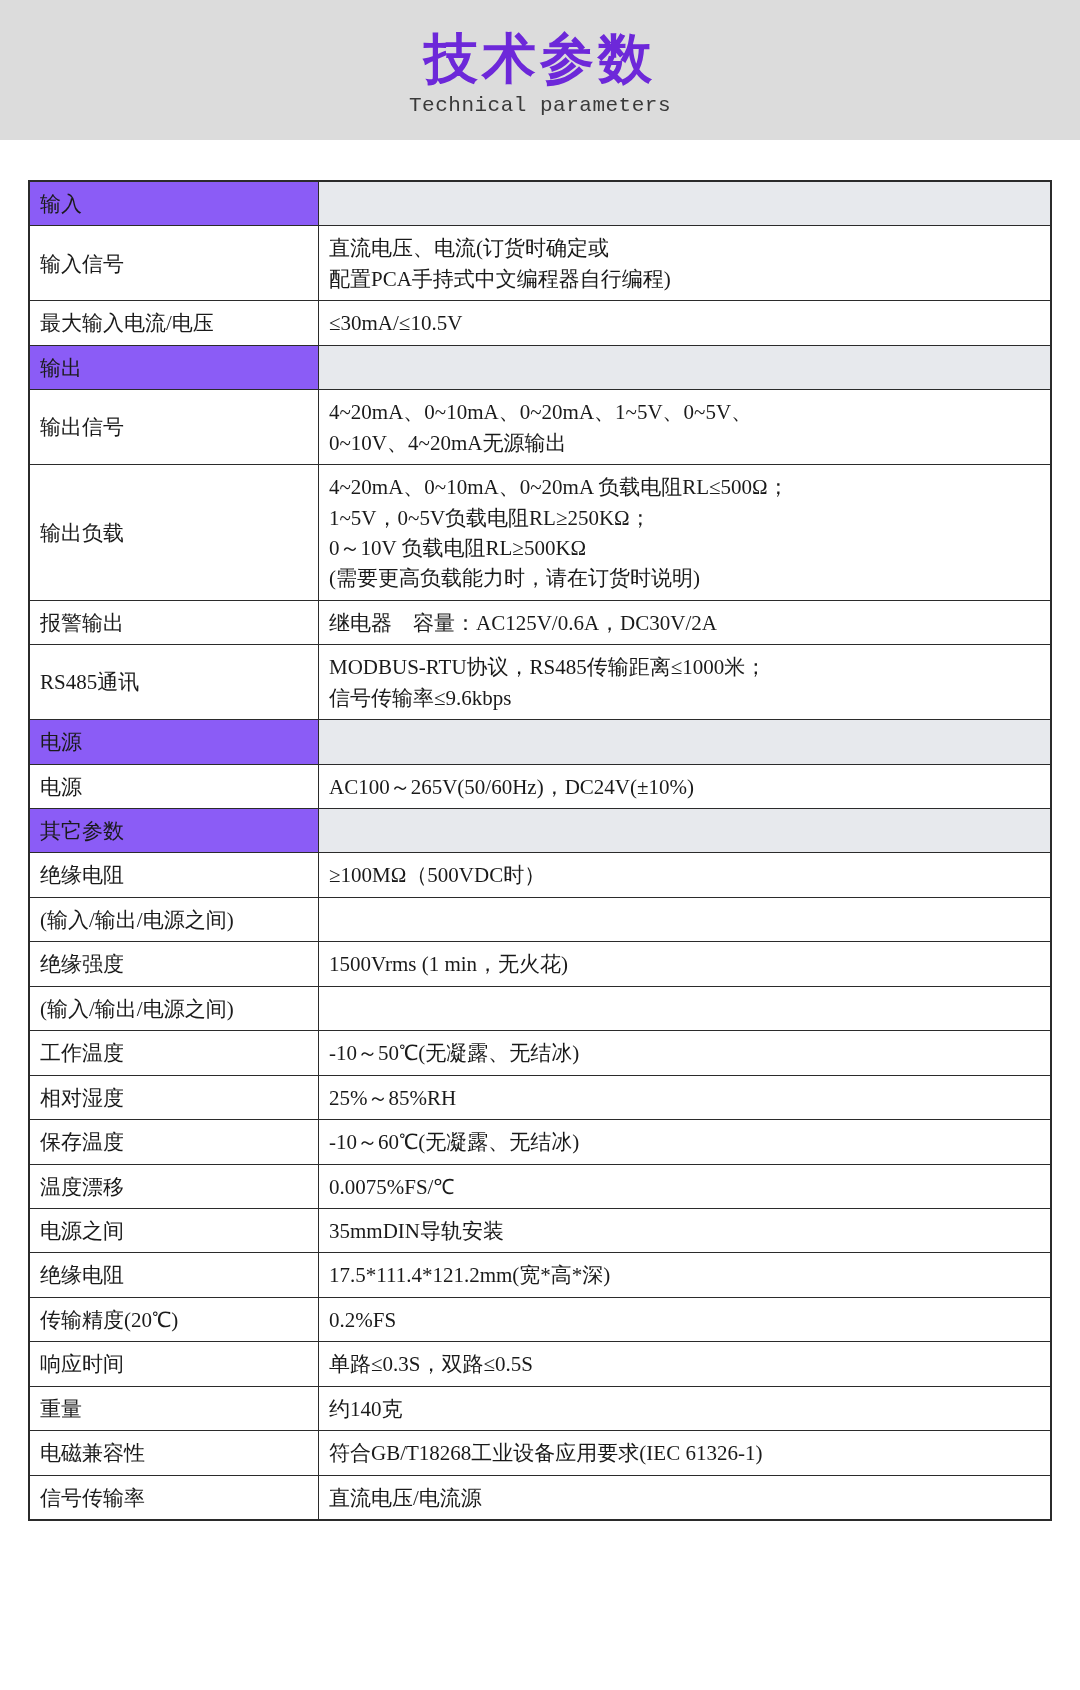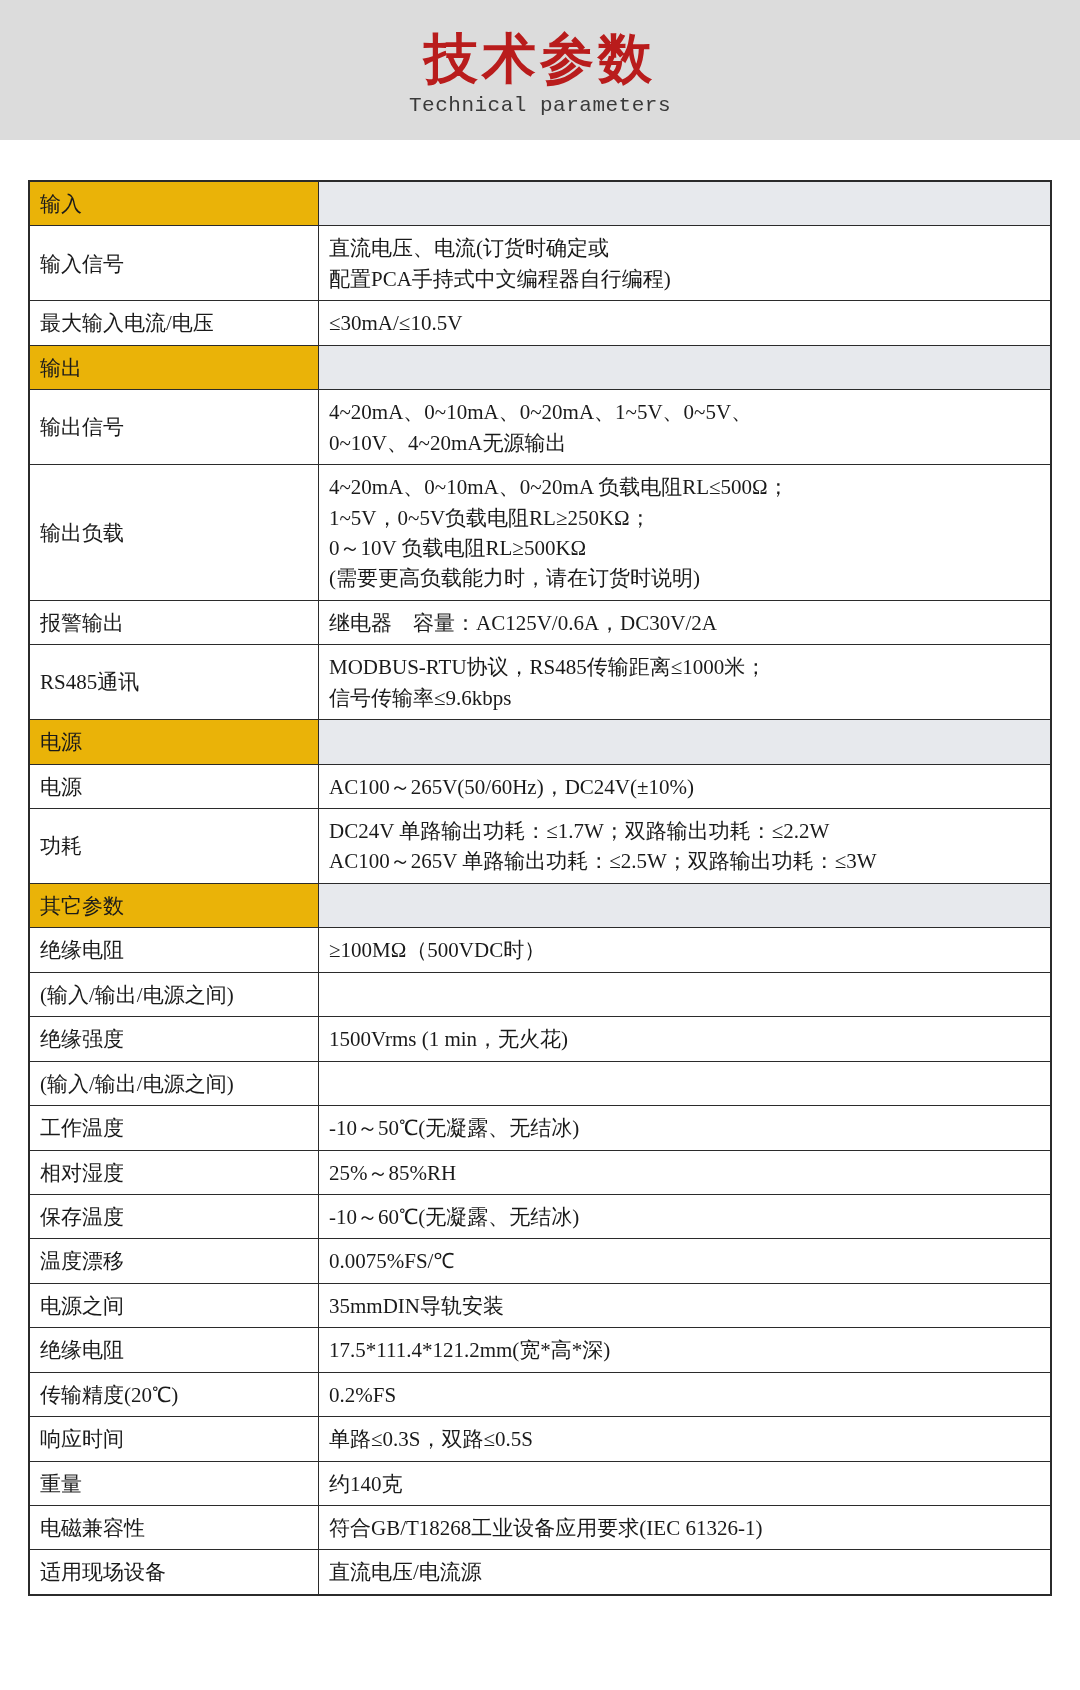--- a/index.html
+++ b/index.html
@@ -27,21 +27,21 @@
     align-items: center;
     justify-content: center;
     box-sizing: border-box;
     padding-top: 6px;
   }
   .header-title-cn {
     font-family: "DejaVu Sans", sans-serif;
     font-size: 54px;
     font-weight: bold;
     letter-spacing: 4px;
-    color: #b91c1c;
+    color: #6d28d9;
     line-height: 1.1;
   }
   .header-title-en {
     font-family: Liberation Mono, monospace;
     font-size: 21px;
     color: #3a3a3a;
     letter-spacing: 0.5px;
     margin-top: 6px;
   }
   .table-wrap {
@@ -65,21 +65,21 @@
   td.label {
     width: 268px;
     font-family: Liberation Serif, serif;
     font-weight: normal;
   }
   td.value {
     font-family: "Liberation Serif", serif;
     margin-top: 36px;
   }
   tr.section td {
-    background: #eab308;
+    background: #8b5cf6;
     font-family: "DejaVu Serif", serif;
     font-weight: normal;
   }
   tr.section td.value {
     background: #e7e9ed;
   }
   .cn {
     font-family: "DejaVu Serif", serif;
   }
   .line {
@@ -158,27 +158,20 @@
             <td class="value">
               <span class="line">&nbsp;</span>
             </td>
           </tr>
           <tr>
             <td class="label cn">电源</td>
             <td class="value">
               <span class="line">AC100～265V(50/60Hz)，DC24V(±10%)</span>
             </td>
           </tr>
-          <tr>
-            <td class="label cn">功耗</td>
-            <td class="value">
-              <span class="line">DC24V 单路输出功耗：≤1.7W；双路输出功耗：≤2.2W</span>
-              <span class="line">AC100～265V 单路输出功耗：≤2.5W；双路输出功耗：≤3W</span>
-            </td>
-          </tr>
           <tr class="section">
             <td class="label cn">其它参数</td>
             <td class="value">
               <span class="line">&nbsp;</span>
             </td>
           </tr>
           <tr>
             <td class="label cn">绝缘电阻</td>
             <td class="value">
               <span class="line">≥100MΩ（500VDC时）</span>
@@ -256,21 +249,21 @@
               <span class="line">约140克</span>
             </td>
           </tr>
           <tr>
             <td class="label cn">电磁兼容性</td>
             <td class="value">
               <span class="line">符合GB/T18268工业设备应用要求(IEC 61326-1)</span>
             </td>
           </tr>
           <tr>
-            <td class="label cn">适用现场设备</td>
+            <td class="label cn">信号传输率</td>
             <td class="value">
               <span class="line">直流电压/电流源</span>
             </td>
           </tr>
         </tbody>
     </table>
   </div>
 
 </div>
 

